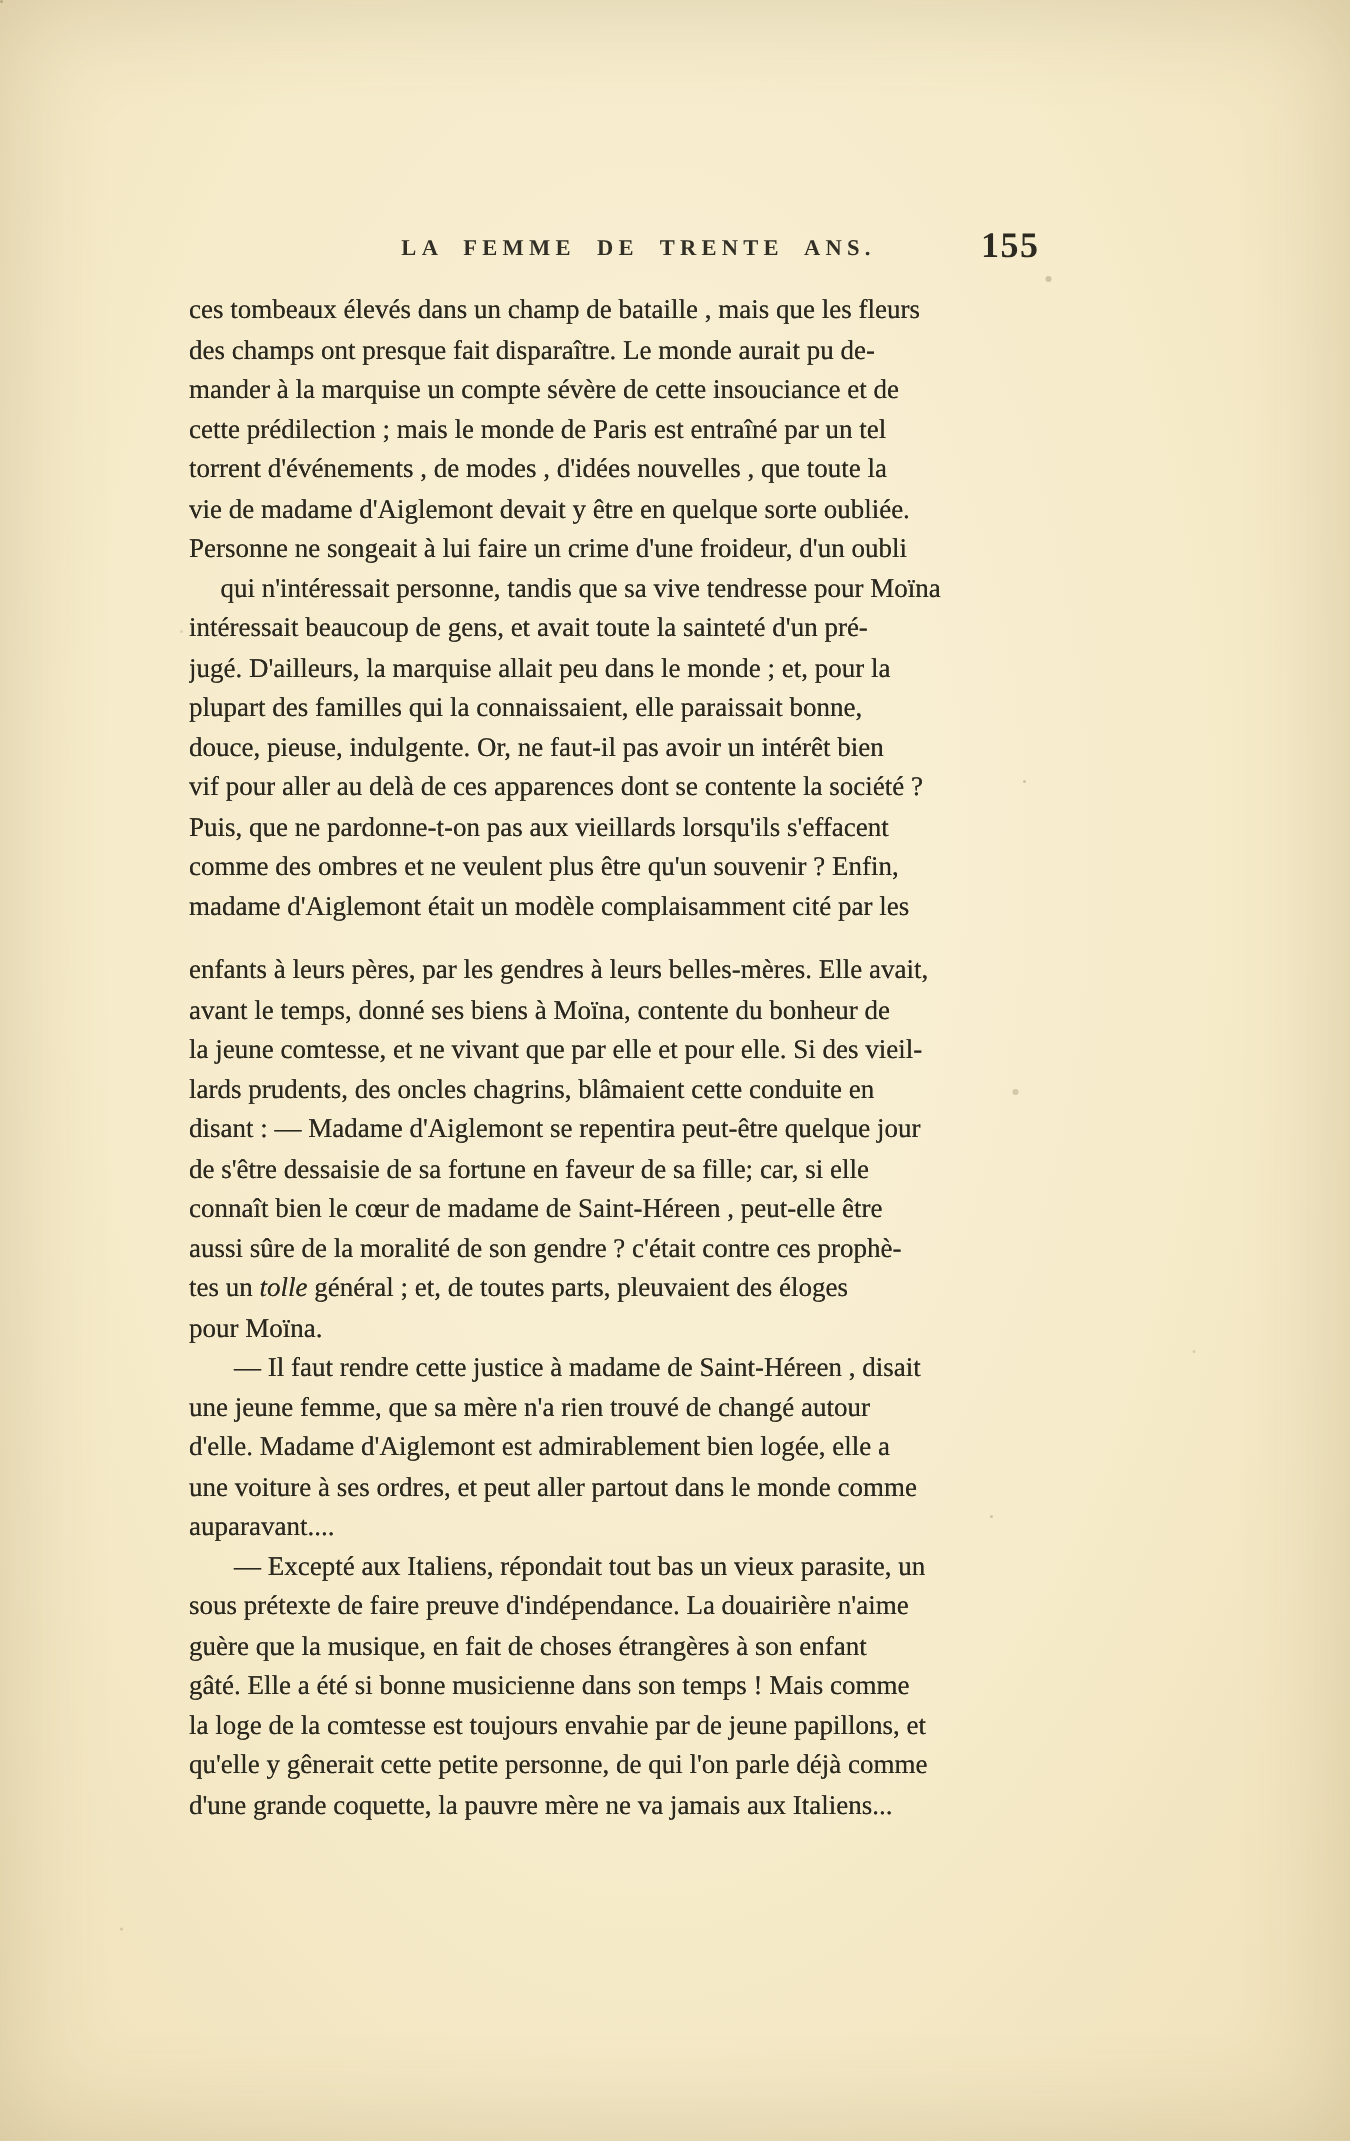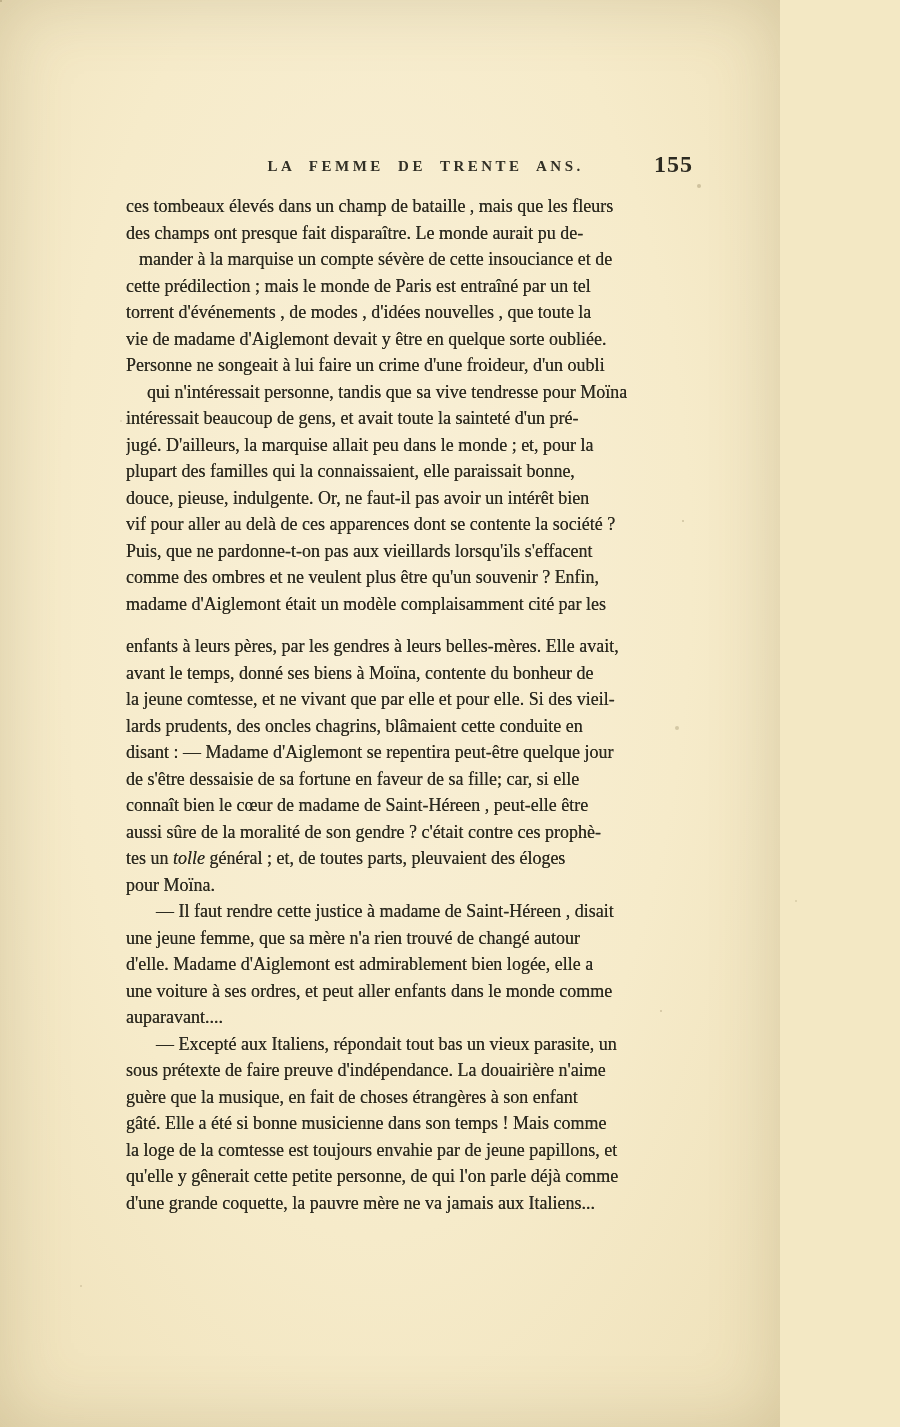--- a/index.html
+++ b/index.html
@@ -4,21 +4,21 @@
 <style>
   html,body{margin:0;padding:0;}
   body{
     width:900px;height:1427px;
     font-family:"Liberation Serif",serif;
     background:#f3e8c4;
     overflow:hidden;
   }
   .scan-page{
     position:relative;
-    width:780px;height:1427px;
+    width:900px;height:1427px;
     background:radial-gradient(ellipse at 48% 40%, #f9f0d8 0%, #f6ebca 55%, #eee0b8 100%);
     box-shadow:inset 0 0 70px rgba(120,100,55,.22);
     color:#2c2a21;
   }
   .running-head{
     position:absolute;
     left:126px;top:155px;
     width:612px;height:30px;
   }
   .head-title{
@@ -71,21 +71,21 @@
 
 <div class="scan-page">
   <div class="specks"></div>
   <header class="running-head">
     <div class="head-title">LA FEMME DE TRENTE ANS.</div>
     <div class="folio">155</div>
   </header>
   <main class="text-block" id="text-block">
       <div class="line fit" style="word-spacing: 0px;">ces tombeaux élevés dans un champ de bataille , mais que les fleurs</div>
       <div class="line fit" style="word-spacing: 0px;">des champs ont presque fait disparaître. Le monde aurait pu de-</div>
-      <div class="line fit" style="word-spacing: 0px; margin-left: 13px;">mander à la marquise un compte sévère de cette insouciance et de</div>
+      <div class="line fit" style="word-spacing: 0px;">mander à la marquise un compte sévère de cette insouciance et de</div>
       <div class="line fit" style="word-spacing: 0px;">cette prédilection ; mais le monde de Paris est entraîné par un tel</div>
       <div class="line fit" style="word-spacing: 0px;">torrent d'événements , de modes , d'idées nouvelles , que toute la</div>
       <div class="line fit" style="word-spacing: 0px;">vie de madame d'Aiglemont devait y être en quelque sorte oubliée.</div>
       <div class="line fit" style="word-spacing: 0px;">Personne ne songeait à lui faire un crime d'une froideur, d'un oubli</div>
       <div class="line fit" style="word-spacing: 0px; margin-left: 21px;">qui n'intéressait personne, tandis que sa vive tendresse pour Moïna</div>
       <div class="line fit" style="word-spacing: 0px;">intéressait beaucoup de gens, et avait toute la sainteté d'un pré-</div>
       <div class="line fit" style="word-spacing: 0px;">jugé. D'ailleurs, la marquise allait peu dans le monde ; et, pour la</div>
       <div class="line fit" style="word-spacing: 0px;">plupart des familles qui la connaissaient, elle paraissait bonne,</div>
       <div class="line fit" style="word-spacing: 0px;">douce, pieuse, indulgente. Or, ne faut-il pas avoir un intérêt bien</div>
       <div class="line fit" style="word-spacing: 0px;">vif pour aller au delà de ces apparences dont se contente la société ?</div>
@@ -98,21 +98,21 @@
       <div class="line fit" style="word-spacing: 0px;">lards prudents, des oncles chagrins, blâmaient cette conduite en</div>
       <div class="line fit" style="word-spacing: 0px;">disant : — Madame d'Aiglemont se repentira peut-être quelque jour</div>
       <div class="line fit" style="word-spacing: 0px;">de s'être dessaisie de sa fortune en faveur de sa fille; car, si elle</div>
       <div class="line fit" style="word-spacing: 0px;">connaît bien le cœur de madame de Saint-Héreen , peut-elle être</div>
       <div class="line fit" style="word-spacing: 0px;">aussi sûre de la moralité de son gendre ? c'était contre ces prophè-</div>
       <div class="line fit" style="word-spacing: 0px;"><span>tes un </span><i>tolle</i><span> général ; et, de toutes parts, pleuvaient des éloges</span></div>
       <div class="line">pour Moïna.</div>
       <div class="line fit indent" style="word-spacing: 0px;">— Il faut rendre cette justice à madame de Saint-Héreen , disait</div>
       <div class="line fit" style="word-spacing: 0px;">une jeune femme, que sa mère n'a rien trouvé de changé autour</div>
       <div class="line fit" style="word-spacing: 0px;">d'elle. Madame d'Aiglemont est admirablement bien logée, elle a</div>
-      <div class="line fit" style="word-spacing: 0px;">une voiture à ses ordres, et peut aller enfants dans le monde comme</div>
+      <div class="line fit" style="word-spacing: 0px;">une voiture à ses ordres, et peut aller partout dans le monde comme</div>
       <div class="line">auparavant....</div>
       <div class="line fit indent" style="word-spacing: 0px;">— Excepté aux Italiens, répondait tout bas un vieux parasite, un</div>
       <div class="line fit" style="word-spacing: 0px;">sous prétexte de faire preuve d'indépendance. La douairière n'aime</div>
       <div class="line fit" style="word-spacing: 0px;">guère que la musique, en fait de choses étrangères à son enfant</div>
       <div class="line fit" style="word-spacing: 0px;">gâté. Elle a été si bonne musicienne dans son temps ! Mais comme</div>
       <div class="line fit" style="word-spacing: 0px;">la loge de la comtesse est toujours envahie par de jeune papillons, et</div>
       <div class="line fit" style="word-spacing: 0px;">qu'elle y gênerait cette petite personne, de qui l'on parle déjà comme</div>
       <div class="line fit" style="word-spacing: 0px;">d'une grande coquette, la pauvre mère ne va jamais aux Italiens...</div>
     </main>
 </div>

